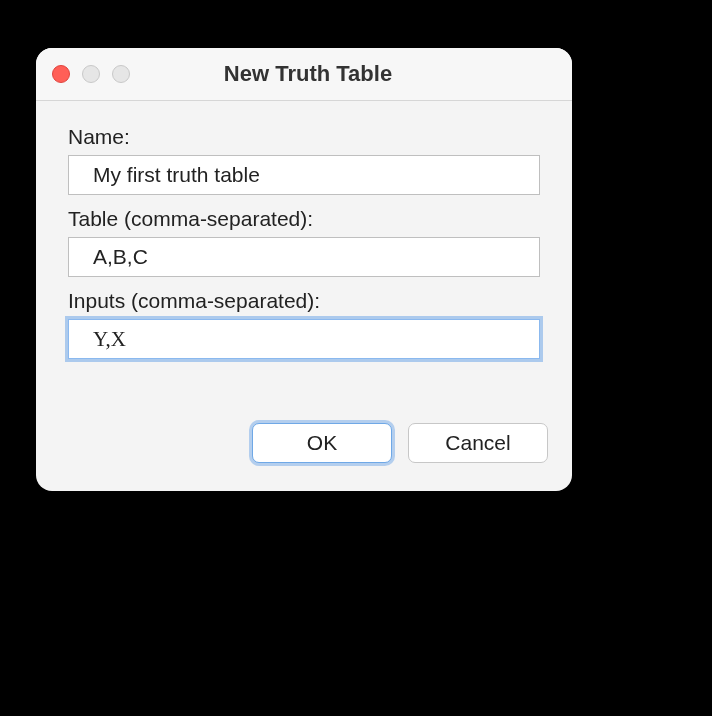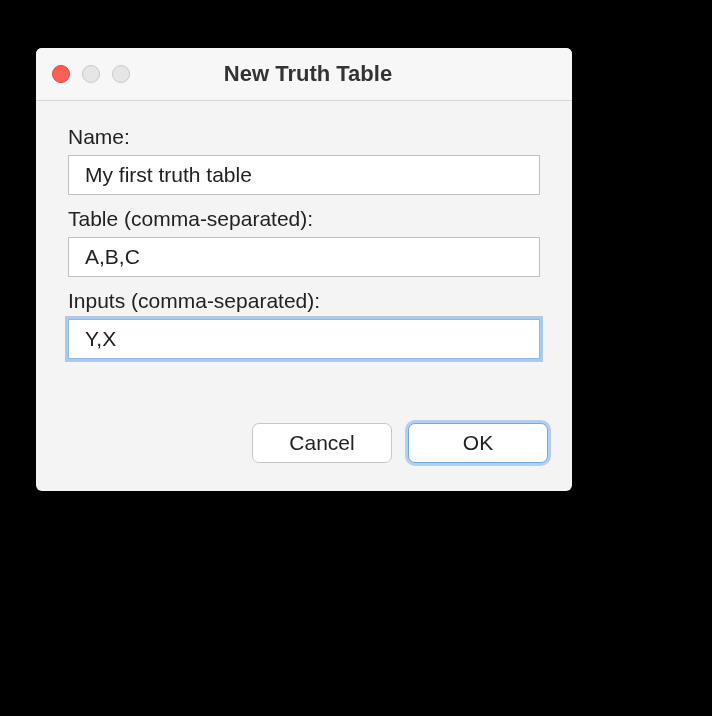--- a/index.html
+++ b/index.html
@@ -9,21 +9,21 @@
     height: 716px;
     background: #000;
     font-family: -apple-system, "Helvetica Neue", Arial, sans-serif;
   }
   .window {
     position: absolute;
     left: 36px;
     top: 48px;
     width: 536px;
     background: #f4f4f4;
-    border-radius: 6px;
+    border-radius: 16px;
     box-shadow: 0 20px 50px rgba(0,0,0,0.6), 0 0 0 1px rgba(0,0,0,0.15);
     overflow: hidden;
   }
   .titlebar {
     height: 52px;
     display: flex;
     align-items: center;
     border-bottom: 1px solid #d6d6d6;
     padding: 0 16px;
     background: #f7f7f7;
@@ -59,30 +59,31 @@
   .label {
     font-size: 21px;
     color: #222;
     margin-bottom: 6px;
   }
   .input {
     box-sizing: border-box;
     width: 100%;
     height: 40px;
     font-size: 21px;
-    padding: 4px 16px;
+    padding: 4px 24px;
     background: #fff;
     border: 1px solid #bfbfbf;
     color: #222;
     font-family: inherit;
   }
   .input.focused {
     outline: none;
     border: 1px solid #8bb9ef;
     box-shadow: 0 0 0 3px rgba(100,160,230,0.5);
+    font-family: Liberation Serif, serif;
   }
   .button-row {
     display: flex;
     justify-content: flex-end;
     gap: 16px;
     padding: 40px 24px 28px 32px;
   }
   .btn {
     min-width: 140px;
     height: 40px;
@@ -125,16 +126,16 @@
     </div>
 
     <div class="field">
       <div class="label">Inputs (comma-separated):</div>
       <input type="text" class="input focused" value="Y,X" style="">
     </div>
 
   </div>
 
   <div class="button-row">
+    <button class="btn primary">OK</button>
     <button class="btn">Cancel</button>
-    <button class="btn primary">OK</button>
   </div>
 </div>
 
 </body></html>

